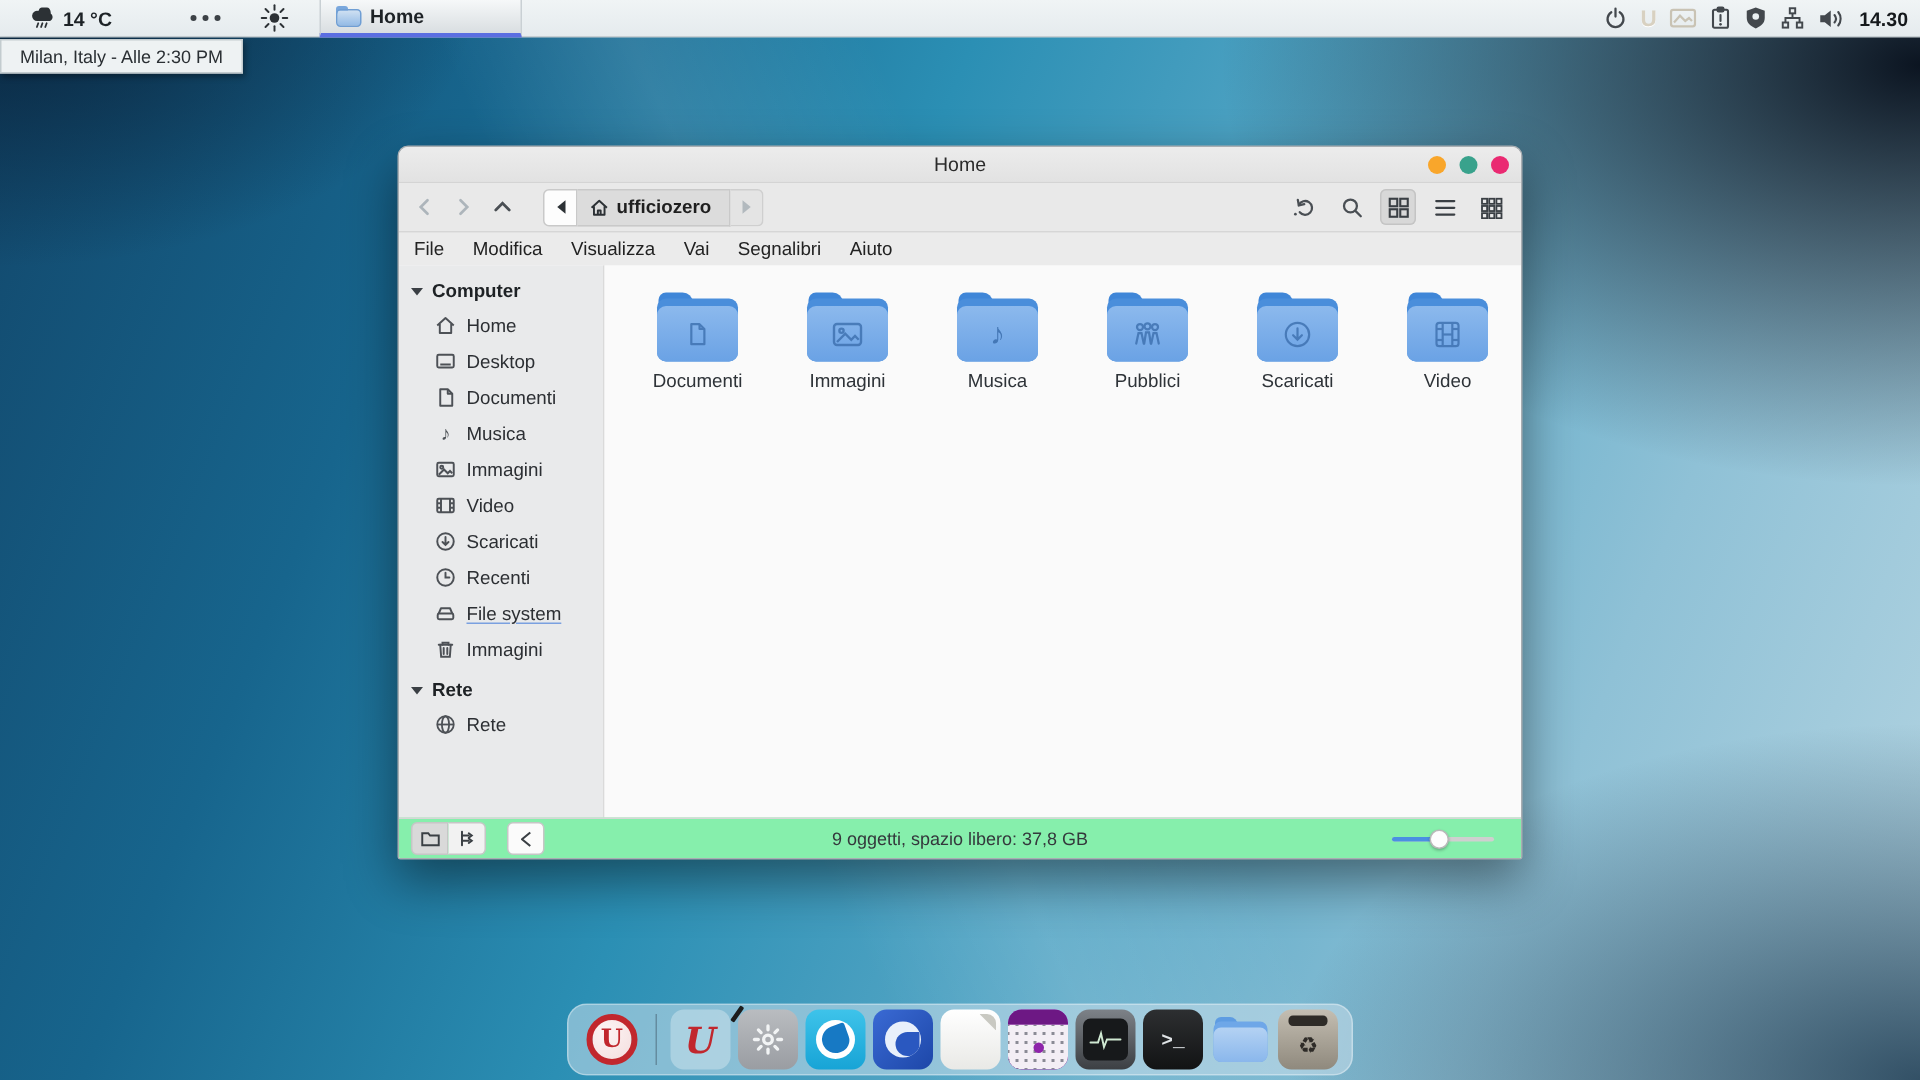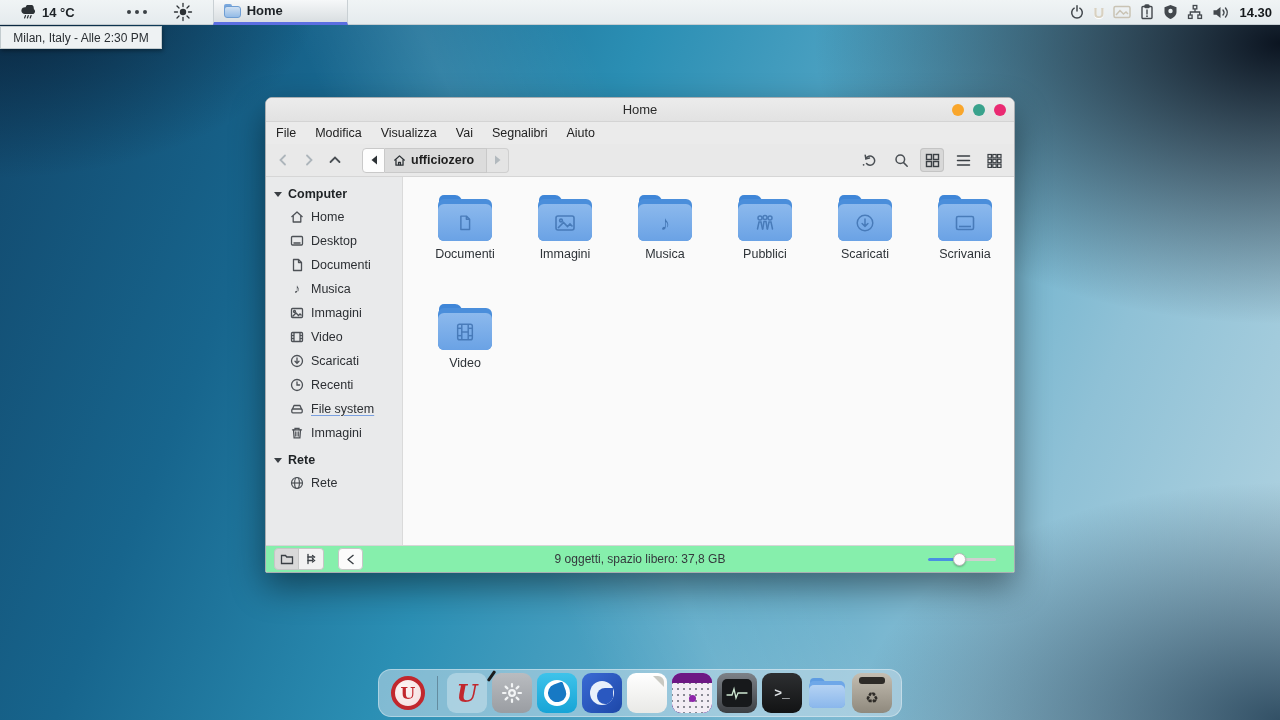--- a/index.html
+++ b/index.html
@@ -270,29 +270,20 @@
   <div id="fm-window">
     <div id="titlebar">
       <span class="title">Home</span>
       <span class="tb-buttons">
         <span class="tb-btn" style="background:#f9a62b"></span>
         <span class="tb-btn" style="background:#39a28c"></span>
         <span class="tb-btn" style="background:#ea2a72"></span>
       </span>
     </div>
 
-    <div id="menubar">
-      <span>File</span>
-      <span>Modifica</span>
-      <span>Visualizza</span>
-      <span>Vai</span>
-      <span>Segnalibri</span>
-      <span>Aiuto</span>
-    </div>
-
     <div id="toolbar">
       <span class="nav-btn" style="margin-left:4px">
           <svg width="14" height="14" viewBox="0 0 14 14" fill="none" stroke="#adb5bb" stroke-width="1.8" stroke-linecap="round">
             <path d="M9 2.5 L4.5 7 L9 11.5"></path>
           </svg>
         </span>
       <span class="nav-btn">
           <svg width="14" height="14" viewBox="0 0 14 14" fill="none" stroke="#adb5bb" stroke-width="1.8" stroke-linecap="round">
             <path d="M5 2.5 L9.5 7 L5 11.5"></path>
           </svg>
@@ -358,20 +349,29 @@
               <rect x="10.6" y="1.5" width="3.4" height="3.4"></rect>
               <rect x="1" y="6.3" width="3.4" height="3.4"></rect>
               <rect x="5.8" y="6.3" width="3.4" height="3.4"></rect>
               <rect x="10.6" y="6.3" width="3.4" height="3.4"></rect>
               <rect x="1" y="11.1" width="3.4" height="3.4"></rect>
               <rect x="5.8" y="11.1" width="3.4" height="3.4"></rect>
               <rect x="10.6" y="11.1" width="3.4" height="3.4"></rect>
             </svg>
           </span>
       </span>
+    </div>
+
+    <div id="menubar">
+      <span>File</span>
+      <span>Modifica</span>
+      <span>Visualizza</span>
+      <span>Vai</span>
+      <span>Segnalibri</span>
+      <span>Aiuto</span>
     </div>
 
     <div id="body-row">
       <div id="sidebar">
         <div class="side-header">
           <span class="side-caret"></span>
           <span>Computer</span>
         </div>
         <div class="side-item">
           <svg width="14" height="14" viewBox="0 0 14 14" fill="none" stroke="#4d5156" stroke-width="1.3" stroke-linejoin="round">
@@ -530,33 +530,20 @@
                   </svg>
             </span>
               </span>
             <span class="flabel">Scaricati</span>
           </div>
           <div class="fcell">
             <span class="folder">
                 <span class="f-tab"></span>
                 <span class="f-back"></span>
                 <span class="f-front">
-              <svg class="emblem" width="24" height="20" viewBox="0 0 24 20" fill="none" stroke="#3c6fae" stroke-width="1.6">
-                    <rect x="3.5" y="3.5" width="17" height="13" rx="1.5"></rect>
-                    <line x1="6" y1="13.5" x2="18" y2="13.5"></line>
-                  </svg>
-            </span>
-              </span>
-            <span class="flabel">Scrivania</span>
-          </div>
-          <div class="fcell">
-            <span class="folder">
-                <span class="f-tab"></span>
-                <span class="f-back"></span>
-                <span class="f-front">
               <svg class="emblem" width="22" height="22" viewBox="0 0 24 24" fill="none" stroke="#3c6fae" stroke-width="1.6">
                     <rect x="4" y="3.5" width="16" height="17" rx="2"></rect>
                     <line x1="8.5" y1="3.5" x2="8.5" y2="20.5"></line>
                     <line x1="15.5" y1="3.5" x2="15.5" y2="20.5"></line>
                     <line x1="8.5" y1="12" x2="15.5" y2="12"></line>
                     <line x1="4" y1="8" x2="8.5" y2="8"></line>
                     <line x1="4" y1="16" x2="8.5" y2="16"></line>
                     <line x1="15.5" y1="8" x2="20" y2="8"></line>
                     <line x1="15.5" y1="16" x2="20" y2="16"></line>
                   </svg>

